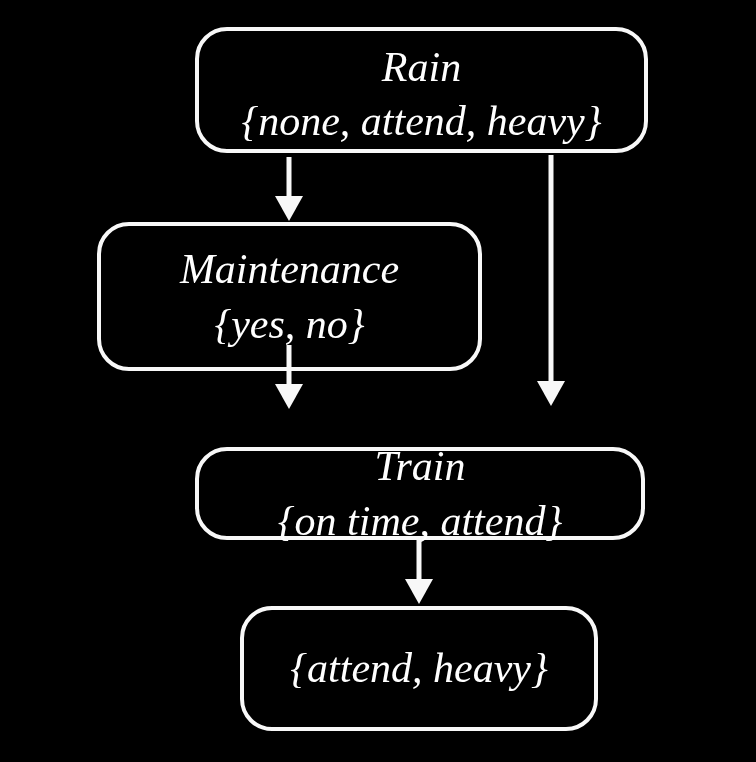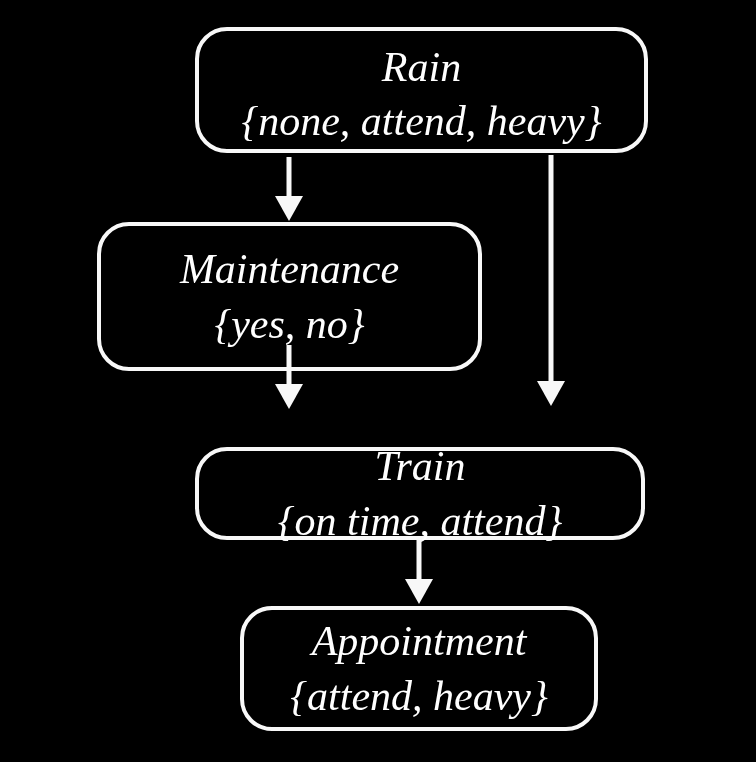--- a/index.html
+++ b/index.html
@@ -88,21 +88,20 @@
     <span class="node-title">Maintenance</span>
     <span class="node-domain">{yes, no}</span>
   </div>
 
   <div class="node node-train">
     <span class="node-title">Train</span>
     <span class="node-domain">{on time, attend}</span>
   </div>
 
   <div class="node node-appointment">
-    <span class="node-title">Appointment</span>
     <span class="node-domain">{attend, heavy}</span>
   </div>
 
   <div class="edge edge-rm">
     <div class="shaft"></div>
     <div class="head"></div>
   </div>
 
   <div class="edge edge-rt">
     <div class="shaft"></div>

